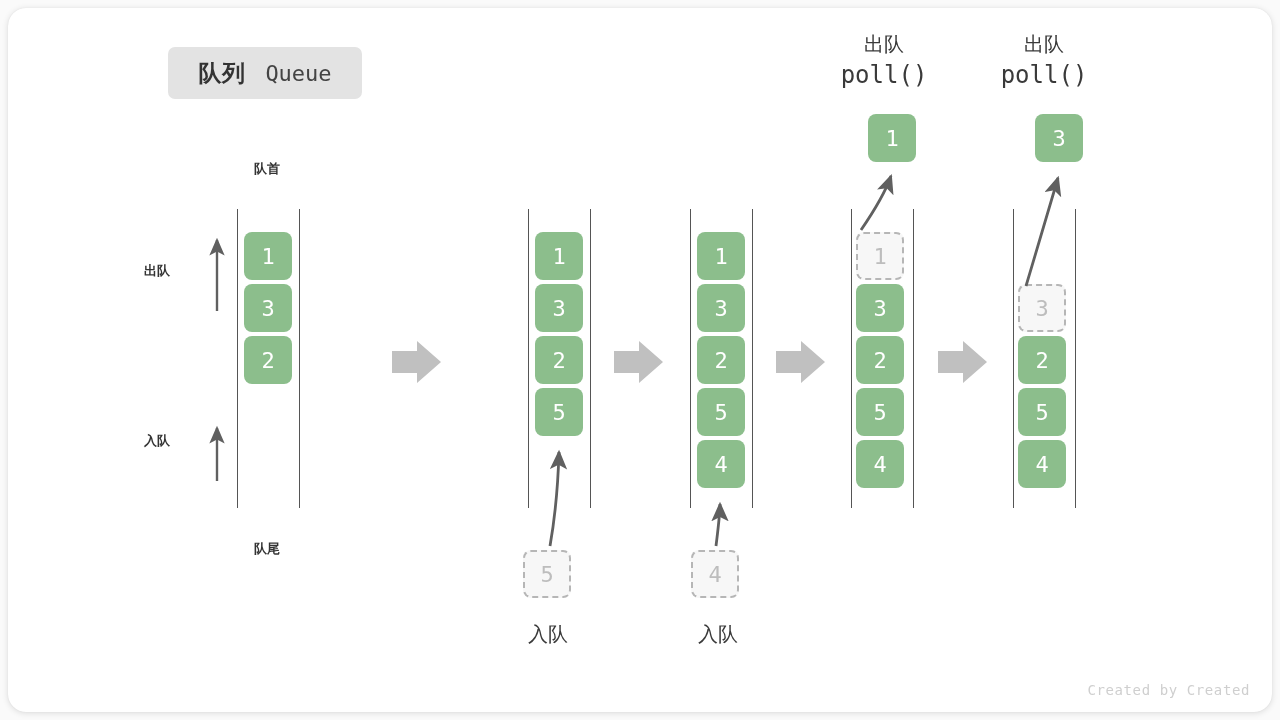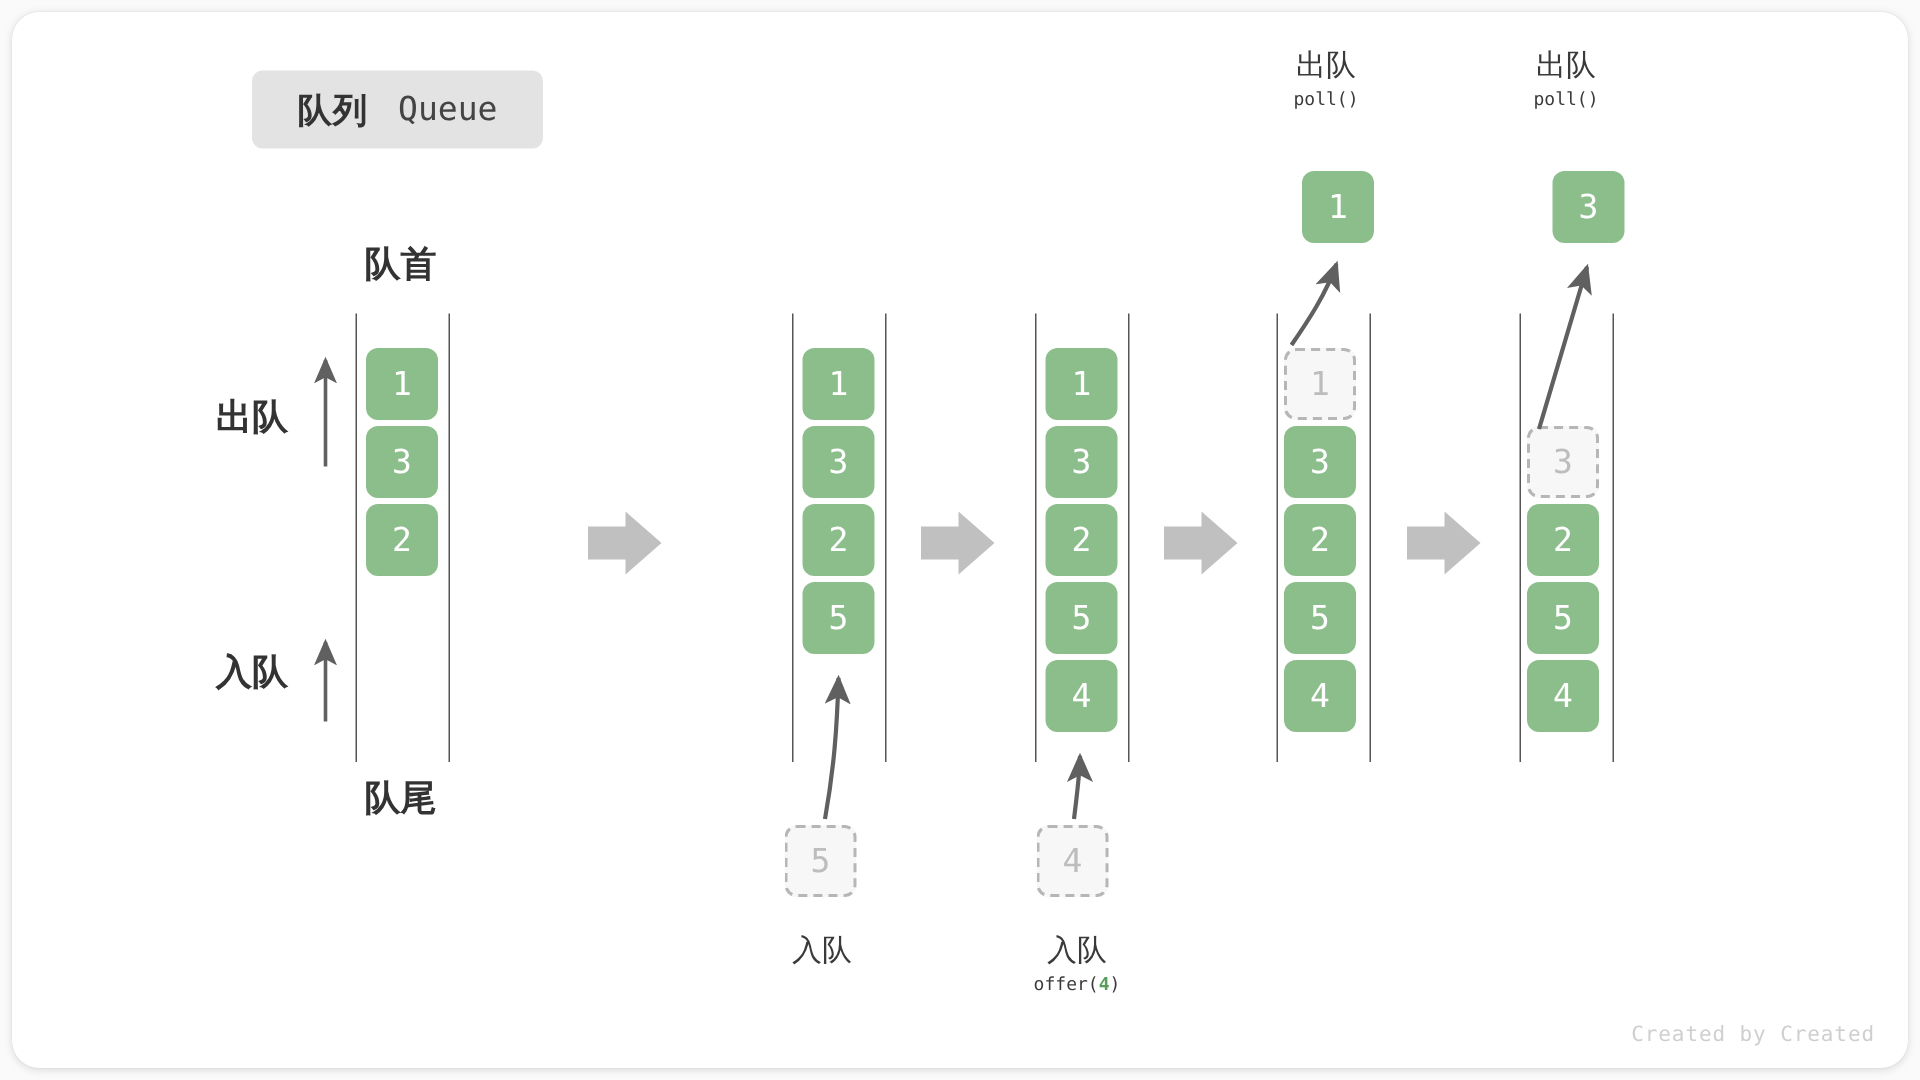--- a/index.html
+++ b/index.html
@@ -49,39 +49,39 @@
     letter-spacing: 0.5px;
   }
   #title-badge .en {
     font-family: "DejaVu Sans Mono", "Liberation Mono", monospace;
     font-size: 22px;
     color: #444444;
   }
 
   
   .cn-bold {
-    font-size: 24px;
+    font-size: 13px;
     font-weight: bold;
     color: #333333;
     white-space: nowrap;
   }
   .op-label {
     text-align: center;
     white-space: nowrap;
     line-height: 1.42;
   }
   .op-label .cn {
     display: block;
     font-size: 20px;
     color: #3a3a3a;
   }
   .op-label .mono {
     display: block;
     font-family: "DejaVu Sans Mono", "Liberation Mono", monospace;
-    font-size: 12px;
+    font-size: 24px;
     color: #3a3a3a;
   }
   .op-label .mono .num { color: #5a9c5a; font-weight: bold; }
 
   
   .rail {
     width: 1px;
     background: #555555;
   }
 
@@ -126,21 +126,21 @@
 
 <div id="card">
   <div id="stage">
 
     <div class="abs" id="title-badge">
       <span class="cn">队列</span>
       <span class="en">Queue</span>
     </div>
 
     <div class="abs cn-bold" style="left:236px; top:160px; width:62px; text-align:center;">队首</div>
-    <div class="abs cn-bold" style="left:236px; top:516px; width:62px; text-align:center;font-family:Liberation Serif, serif;">队尾</div>
+    <div class="abs cn-bold" style="left:236px; top:540px; width:62px; text-align:center;font-family:Liberation Serif, serif;">队尾</div>
 
     <div class="abs cn-bold" style="left:144px; top:262px;">出队</div>
     <div class="abs cn-bold" style="left:144px; top:432px;">入队</div>
 
     <div class="abs rail" style="left:237px; top:209px; height:299px;"></div>
     <div class="abs rail" style="left:299px; top:209px; height:299px;"></div>
     <div class="abs box" style="left:244px; top:232px;">1</div>
     <div class="abs box" style="left:244px; top:284px;">3</div>
     <div class="abs box" style="left:244px; top:336px;">2</div>
 
@@ -158,21 +158,20 @@
     <div class="abs rail" style="left:690px; top:209px; height:299px;"></div>
     <div class="abs rail" style="left:752px; top:209px; height:299px;"></div>
     <div class="abs box" style="left:697px; top:232px;">1</div>
     <div class="abs box" style="left:697px; top:284px;">3</div>
     <div class="abs box" style="left:697px; top:336px;">2</div>
     <div class="abs box" style="left:697px; top:388px;">5</div>
     <div class="abs box" style="left:697px; top:440px;">4</div>
     <div class="abs box ghost" style="left:691px; top:550px;">4</div>
     <div class="abs op-label" style="left:618px; top:620px; width:200px;">
       <span class="cn">入队</span>
-      <span class="mono"><span>offer(</span><span class="num">4</span><span>)</span></span>
     </div>
 
     <div class="abs op-label" style="left:806px; top:30px; width:156px;">
       <span class="cn">出队</span>
       <span class="mono">poll()</span>
     </div>
     <div class="abs box" style="left:868px; top:114px;">1</div>
     <div class="abs rail" style="left:851px; top:209px; height:299px;"></div>
     <div class="abs rail" style="left:913px; top:209px; height:299px;"></div>
     <div class="abs box ghost" style="left:856px; top:232px;">1</div>

